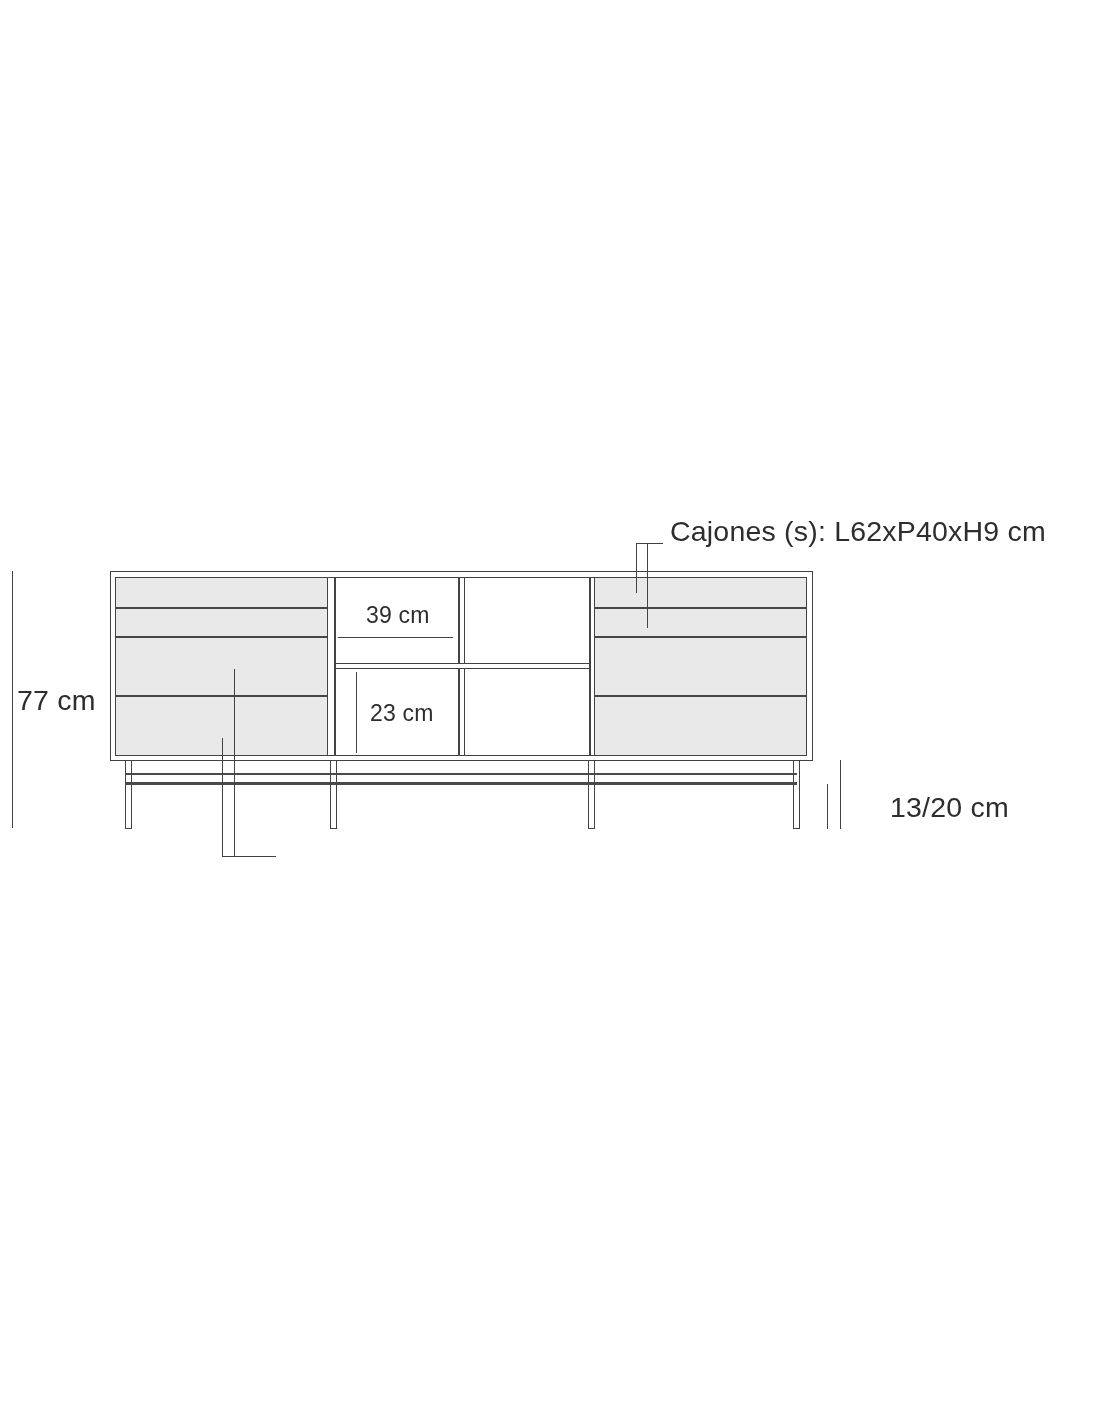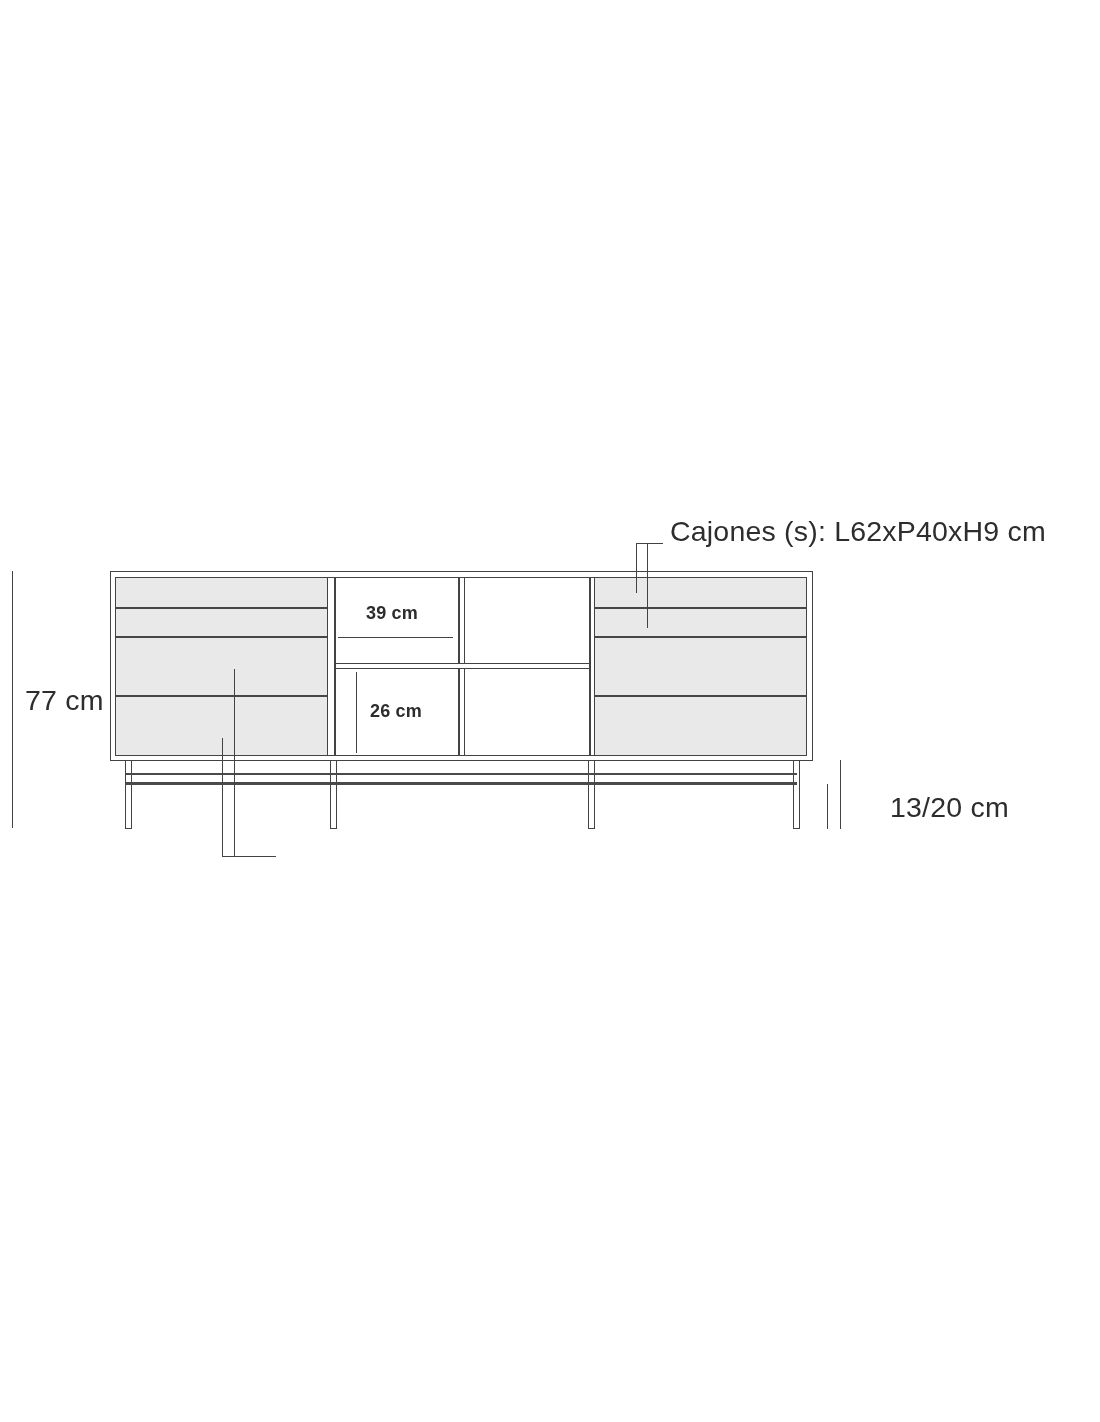--- a/index.html
+++ b/index.html
@@ -7,21 +7,21 @@
        font-family:"Liberation Sans","DejaVu Sans",sans-serif;}
   .scene{position:relative;width:1100px;height:1422px;background:#ffffff;}
 
   
   .v{position:absolute;width:1.5px;background:#434343;}
   .h{position:absolute;height:1.5px;background:#434343;}
 
   
   .lbl,.lbl-lg{position:absolute;color:#2d2d2d;line-height:1;white-space:nowrap;
                letter-spacing:0.2px;}
-  .lbl{font-size:18px;font-weight:bold;}
+  .lbl{font-size:23px;}
   .lbl-lg{font-size:28.5px;}
 
   
   .cabinet{position:absolute;left:110px;top:571px;width:703px;height:190px;
            border:1.5px solid #434343;background:#ffffff;box-sizing:border-box;}
 
   
   .stack{position:absolute;display:flex;flex-direction:column;
          box-sizing:border-box;border-left:1.5px solid #434343;
          border-right:1.5px solid #434343;background:#e9e9e9;}
@@ -41,21 +41,21 @@
   .leg{position:absolute;top:761px;width:7px;height:68px;background:#ffffff;
        box-sizing:border-box;border:1.5px solid #434343;border-top:none;}
   .rail{position:absolute;left:126px;width:671px;height:2.8px;background:#4a4a4a;}
 </style>
 </head>
 <body>
 
 <div class="scene">
 
   <div class="v" style="left:11.5px;top:571px;height:257px"></div>
-  <div class="lbl-lg" style="left:25px;top:686px">77 cm</div>
+  <div class="lbl-lg" style="left:17px;top:686px">77 cm</div>
 
   <div class="cabinet"></div>
   <div class="h" style="left:114.5px;top:576.5px;width:692px"></div>
   <div class="h" style="left:114.5px;top:754.5px;width:692px"></div>
 
   <div class="stack" style="left:114.5px;top:578px;width:213.5px;height:176.5px">
     <div class="drawer d1"></div>
     <div class="dsep"></div>
     <div class="drawer d2"></div>
     <div class="dsep"></div>
@@ -67,21 +67,21 @@
   <div class="v" style="left:334px;top:578px;height:176.5px"></div>
   <div class="v" style="left:458px;top:578px;height:176.5px"></div>
   <div class="v" style="left:463.5px;top:578px;height:176.5px"></div>
   <div class="v" style="left:589px;top:578px;height:176.5px"></div>
   <div class="shelf"></div>
 
   <div class="lbl" style="left:366px;top:604px">39 cm</div>
   <div class="h" style="left:338px;top:636.5px;width:115px"></div>
 
   <div class="v" style="left:355.5px;top:672px;height:81px"></div>
-  <div class="lbl" style="left:370px;top:702px">26 cm</div>
+  <div class="lbl" style="left:370px;top:702px">23 cm</div>
 
   <div class="stack" style="left:593.5px;top:578px;width:213px;height:176.5px">
     <div class="drawer d1"></div>
     <div class="dsep"></div>
     <div class="drawer d2"></div>
     <div class="dsep"></div>
     <div class="drawer d3"></div>
     <div class="dsep"></div>
     <div class="drawer d4"></div>
   </div>

